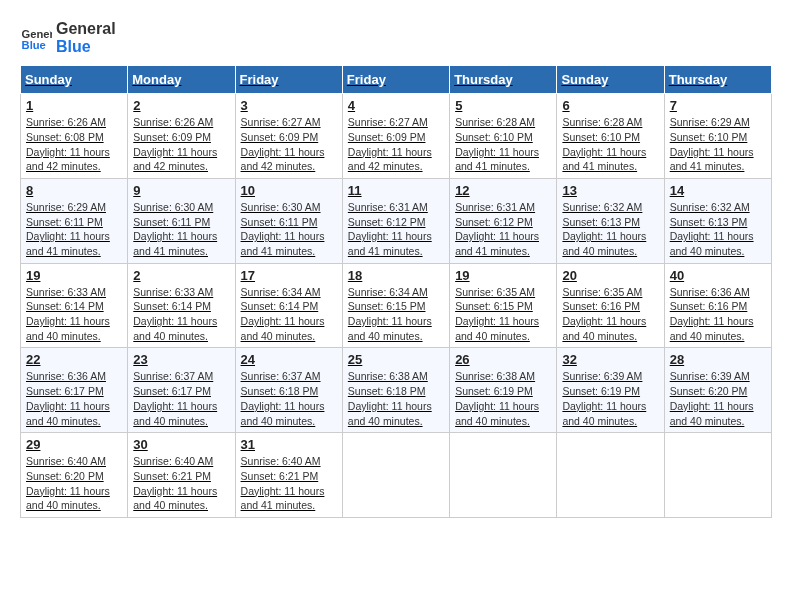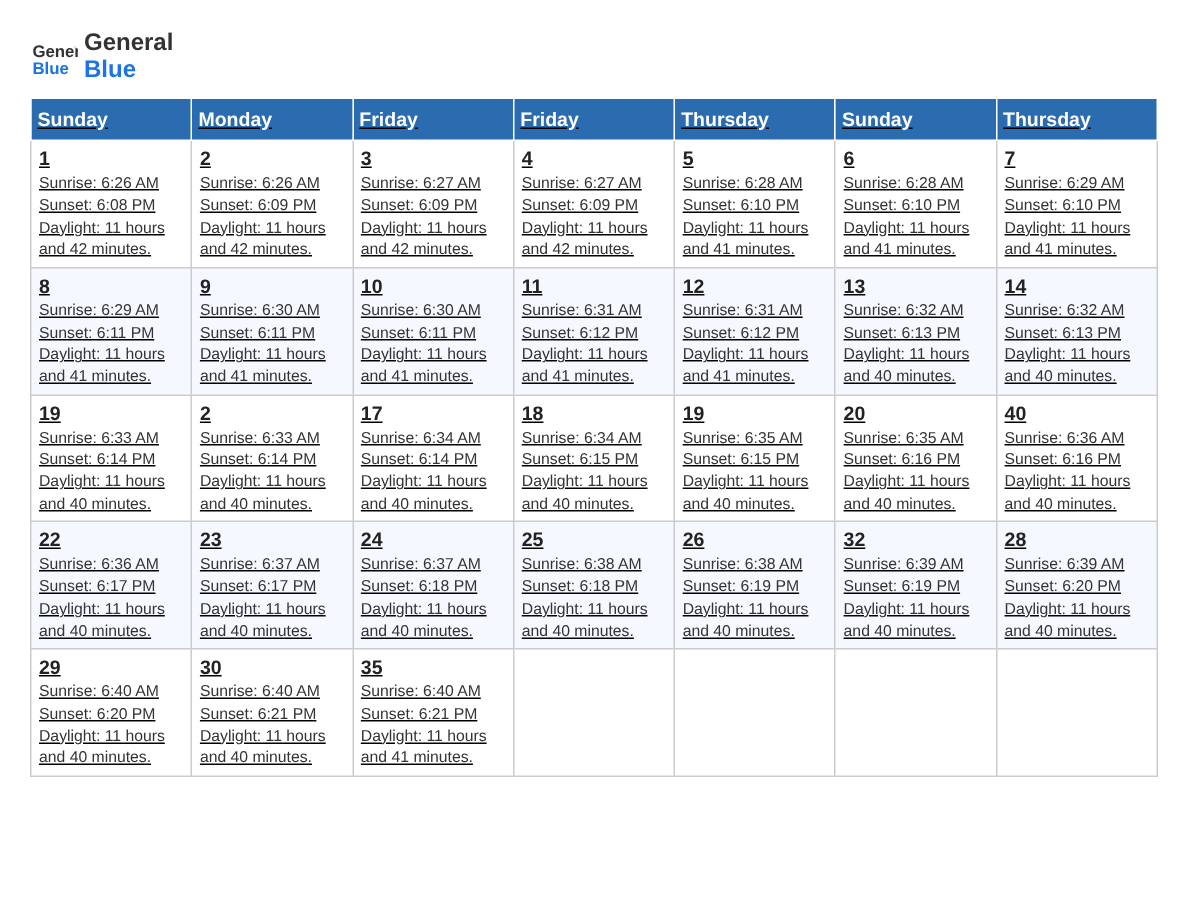--- a/index.html
+++ b/index.html
@@ -328,21 +328,21 @@
 and 40 minutes.</div>
         </td>
         <td>
           <span class="day-num">30</span>
           <div class="day-info" style="white-space: pre-line;">Sunrise: 6:40 AM
 Sunset: 6:21 PM
 Daylight: 11 hours
 and 40 minutes.</div>
         </td>
         <td>
-          <span class="day-num">35</span>
+          <span class="day-num">31</span>
           <div class="day-info" style="white-space: pre-line;">Sunrise: 6:40 AM
 Sunset: 6:21 PM
 Daylight: 11 hours
 and 41 minutes.</div>
         </td>
         <td class="empty-cell"></td>
         <td class="empty-cell"></td>
         <td class="empty-cell"></td>
         <td class="empty-cell"></td>
       </tr>

